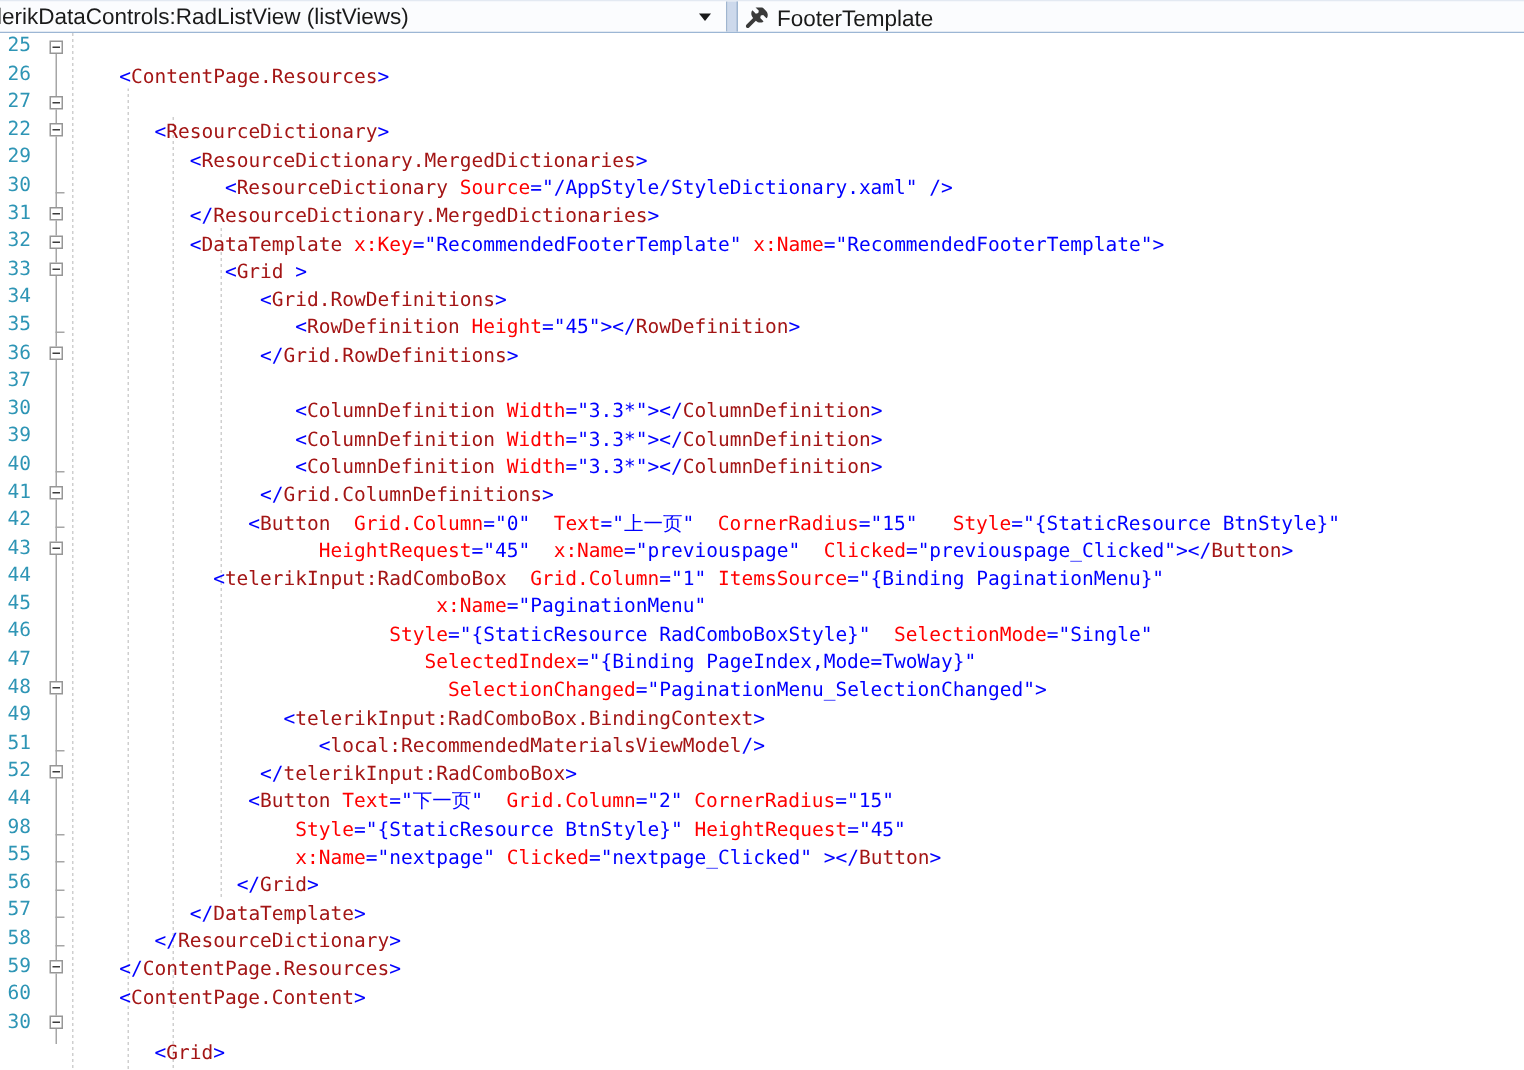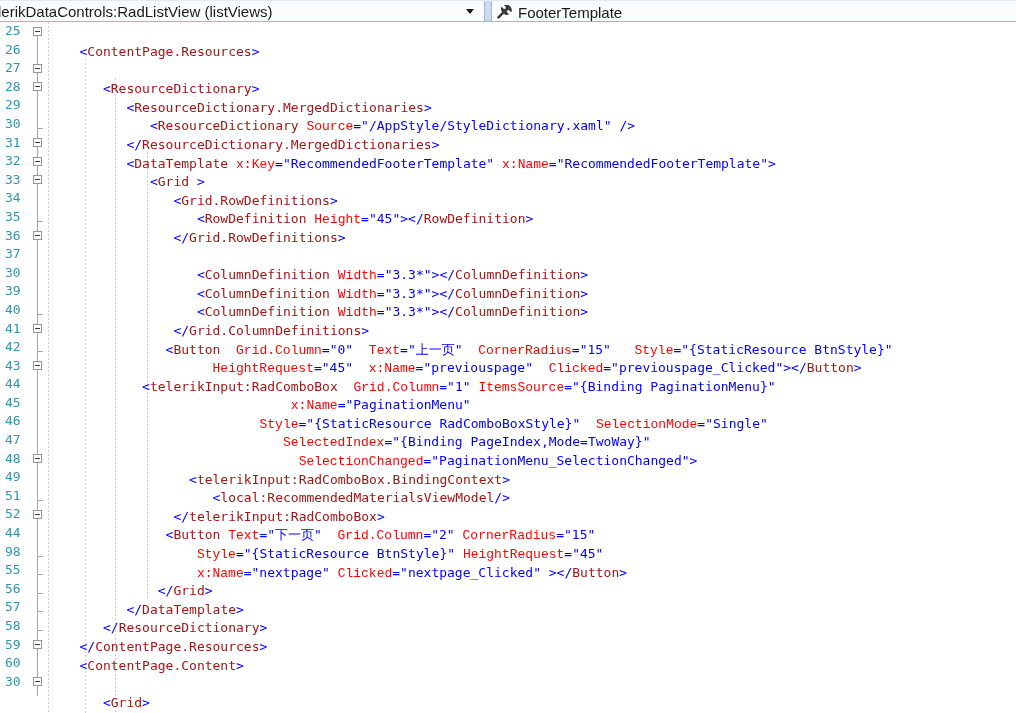--- a/index.html
+++ b/index.html
@@ -34,21 +34,21 @@
   .row{display:flex;height:18.6px;line-height:18.6px;font-size:13px;position:relative;}
   .ln{width:30px;box-sizing:border-box;padding-left:5px;color:var(--c-ln);flex:none;}
   .foldcol{width:26px;flex:none;position:relative;}
   .fold-box{position:absolute;left:3px;top:4.5px;width:9px;height:9px;box-sizing:border-box;
     border:1px solid #969696;background:#fff;}
   .fold-box::after{content:"";position:absolute;left:1px;right:1px;top:3px;height:1px;background:#3c3c3c;}
   .fold-tick{position:absolute;left:7px;top:13px;width:6px;height:1px;background:#A6A6A6;}
   .code{white-space:pre;color:#000;margin-top:21px;}
   .tk-d{color:var(--c-delim);}
   .tk-e{color:var(--c-elem);}
-  .tk-a{color:var(--c-attr);font-family:Liberation Mono, monospace;}
+  .tk-a{color:var(--c-attr);}
   .tk-v{color:var(--c-val);}
   .tk-s{color:#000;}
 </style>
 </head>
 <body>
 
 <div class="navbar">
   <div class="nav-left">
     <span class="nav-label">lerikDataControls:RadListView (listViews)</span>
     <span class="caret"></span>
@@ -84,21 +84,21 @@
         <span class="code"></span>
       </div>
       <div class="row">
         <span class="ln">27</span>
         <span class="foldcol">
           <span class="fold-box"></span>
         </span>
         <span class="code">      <span class="tk-d">&lt;</span><span class="tk-e">ResourceDictionary</span><span class="tk-d">&gt;</span></span>
       </div>
       <div class="row">
-        <span class="ln">28</span>
+        <span class="ln">22</span>
         <span class="foldcol">
           <span class="fold-box"></span>
         </span>
         <span class="code">         <span class="tk-d">&lt;</span><span class="tk-e">ResourceDictionary.MergedDictionaries</span><span class="tk-d">&gt;</span></span>
       </div>
       <div class="row">
         <span class="ln">29</span>
         <span class="foldcol"></span>
         <span class="code">            <span class="tk-d">&lt;</span><span class="tk-e">ResourceDictionary</span><span class="tk-s"> </span><span class="tk-a">Source</span><span class="tk-d">=</span><span class="tk-v">"/AppStyle/StyleDictionary.xaml"</span><span class="tk-s"> </span><span class="tk-d">/&gt;</span></span>
       </div>

